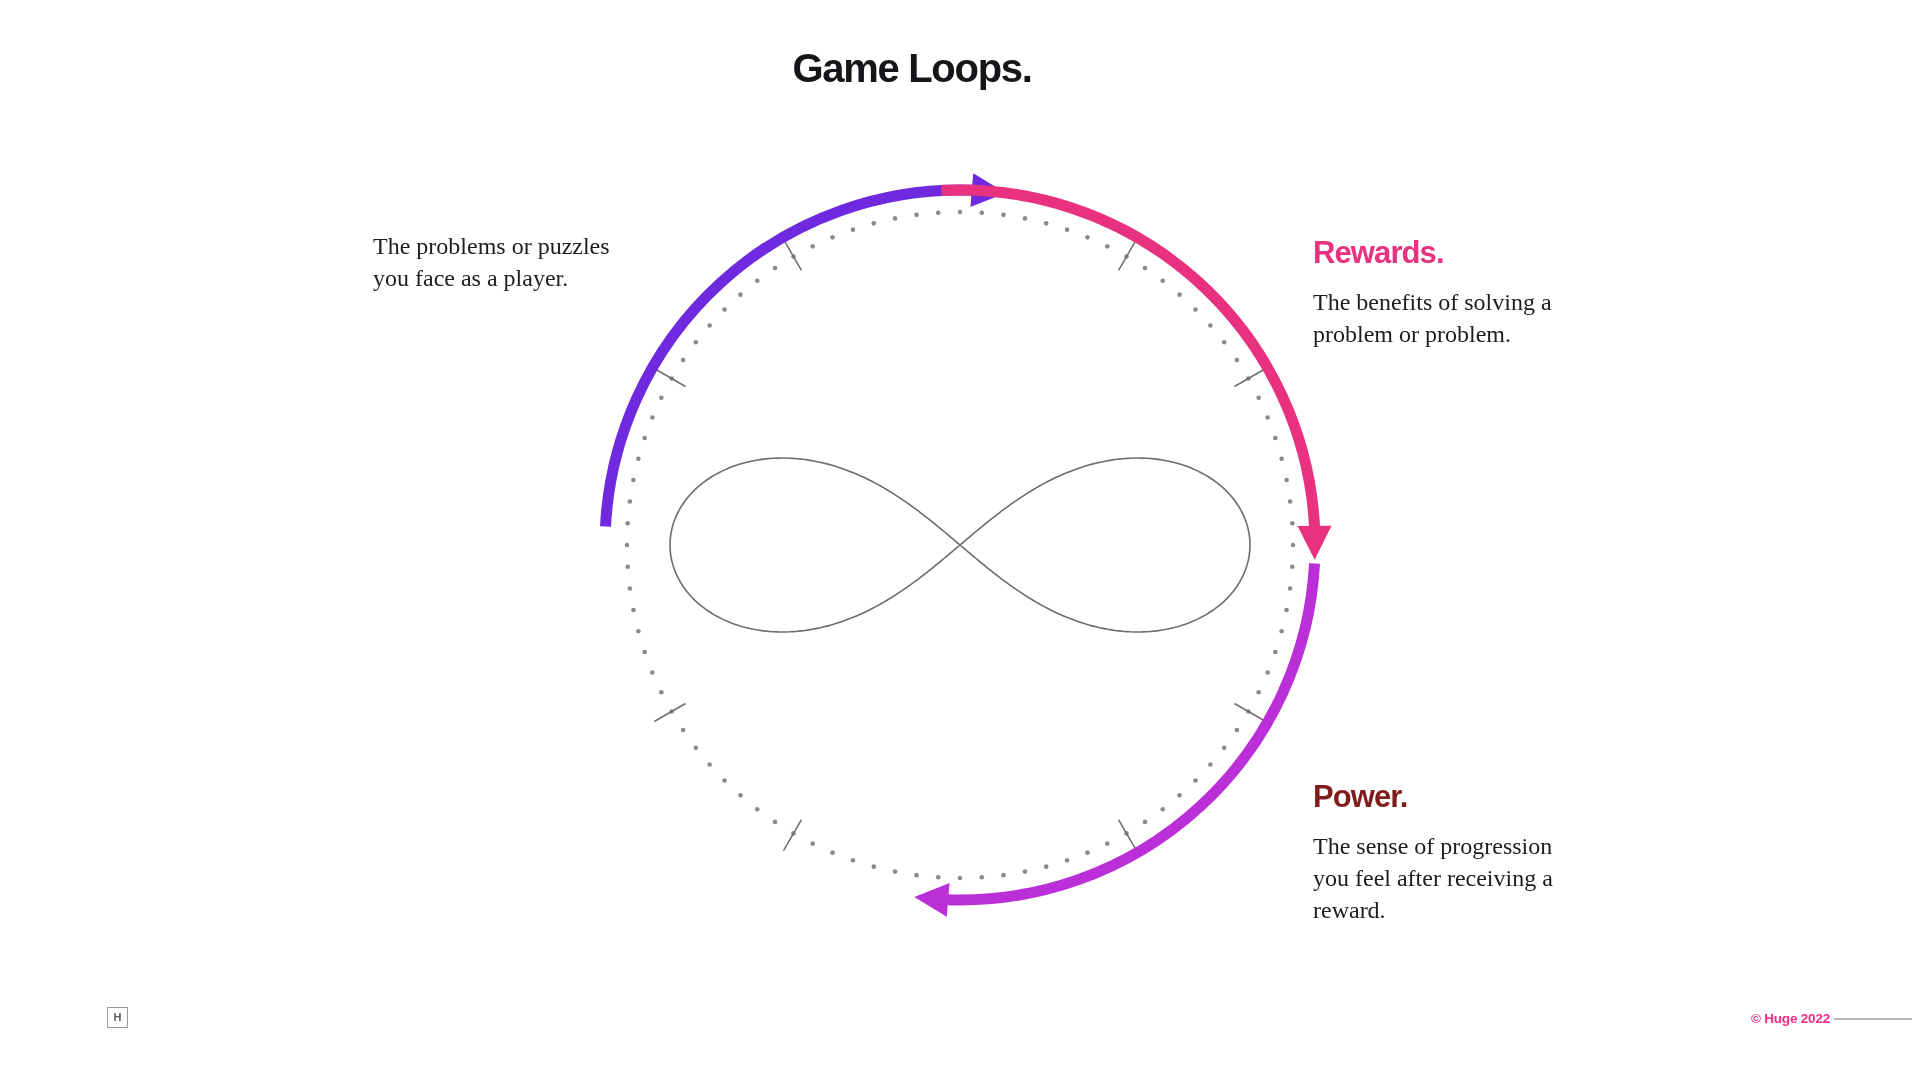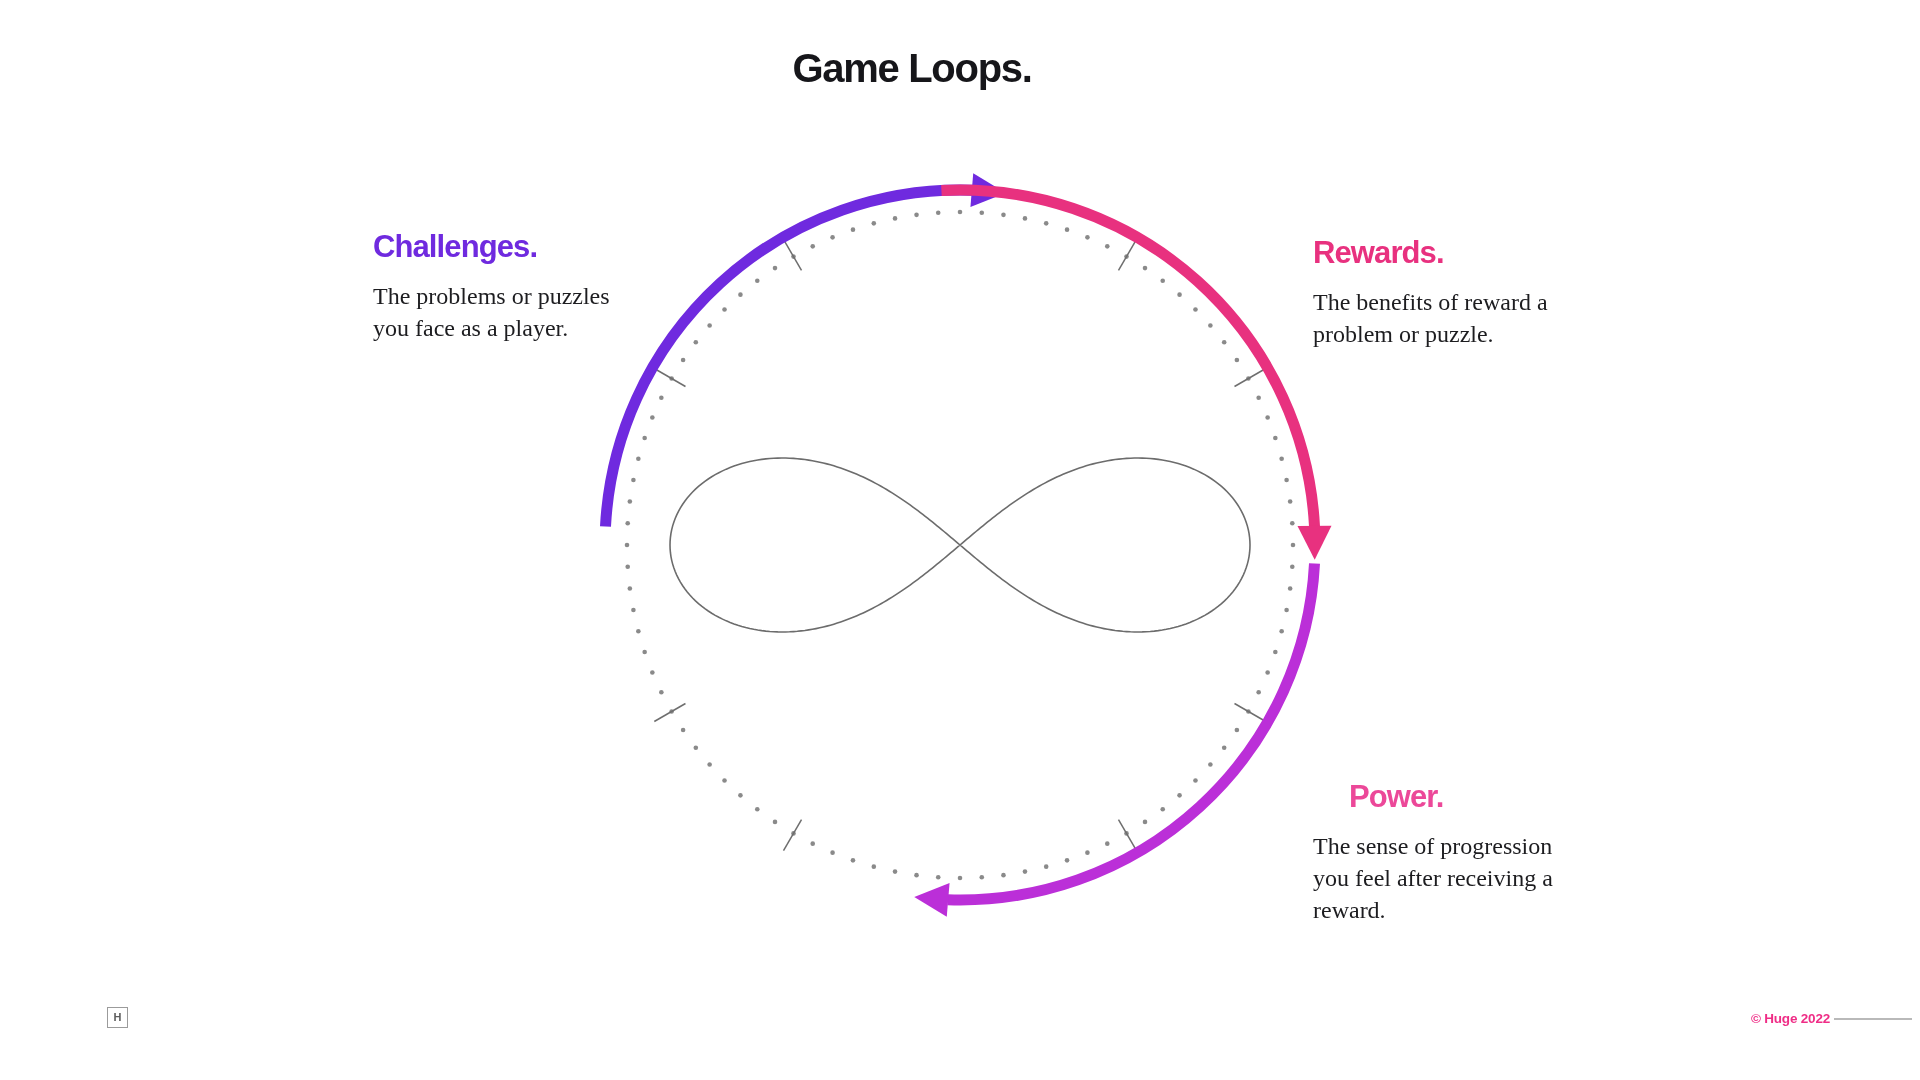--- a/index.html
+++ b/index.html
@@ -60,21 +60,21 @@
     max-width: 270px;
   }
 
   #callout-challenges { left: 373px; top: 230px; }
   #callout-challenges .callout-title { color: #6f2adf; }
 
   #callout-rewards { left: 1313px; top: 220px; margin-top: 16px; }
   #callout-rewards .callout-title { color: #e8317f; }
 
   #callout-power { left: 1313px; top: 780px; }
-  #callout-power .callout-title { color: #ec4899; margin-left: 36px; }
+  #callout-power .callout-title { color: #7f1d1d; }
 
   
   .logo-mark {
     position: absolute;
     left: 107px;
     top: 1007px;
     width: 21px;
     height: 21px;
     border: 1px solid #9b9b9b;
     display: flex;
@@ -236,27 +236,26 @@
           <polygon points="1005.72,192.96 970.44,207.11 973.23,173.23" fill="#6f2adf"></polygon>
           <path d="M 941.42 190.49 A 355 355 0 0 1 1314.51 526.42" fill="none" stroke="#e8317f" stroke-width="11" stroke-linecap="butt"></path>
           <polygon points="1314.69,559.87 1297.51,525.96 1331.51,525.78" fill="#e8317f"></polygon>
           <path d="M 1314.51 563.58 A 355 355 0 0 1 947.61 899.78" fill="none" stroke="#bb2fd8" stroke-width="11" stroke-linecap="butt"></path>
           <polygon points="914.28,897.04 949.56,882.89 946.77,916.77" fill="#bb2fd8"></polygon>
         </g>
     </svg>
   </div>
 
   <div class="callout" id="callout-challenges">
-    <div class="callout-title">Challenges.</div>
     <div class="callout-body">The problems or puzzles you face as a player.</div>
   </div>
 
   <div class="callout" id="callout-rewards">
     <div class="callout-title">Rewards.</div>
-    <div class="callout-body">The benefits of reward a problem or puzzle.</div>
+    <div class="callout-body">The benefits of solving a problem or problem.</div>
   </div>
 
   <div class="callout" id="callout-power">
     <div class="callout-title">Power.</div>
     <div class="callout-body">The sense of progression you feel after receiving a reward.</div>
   </div>
 
   <div class="logo-mark">H</div>
 
   <div class="footer-right">

